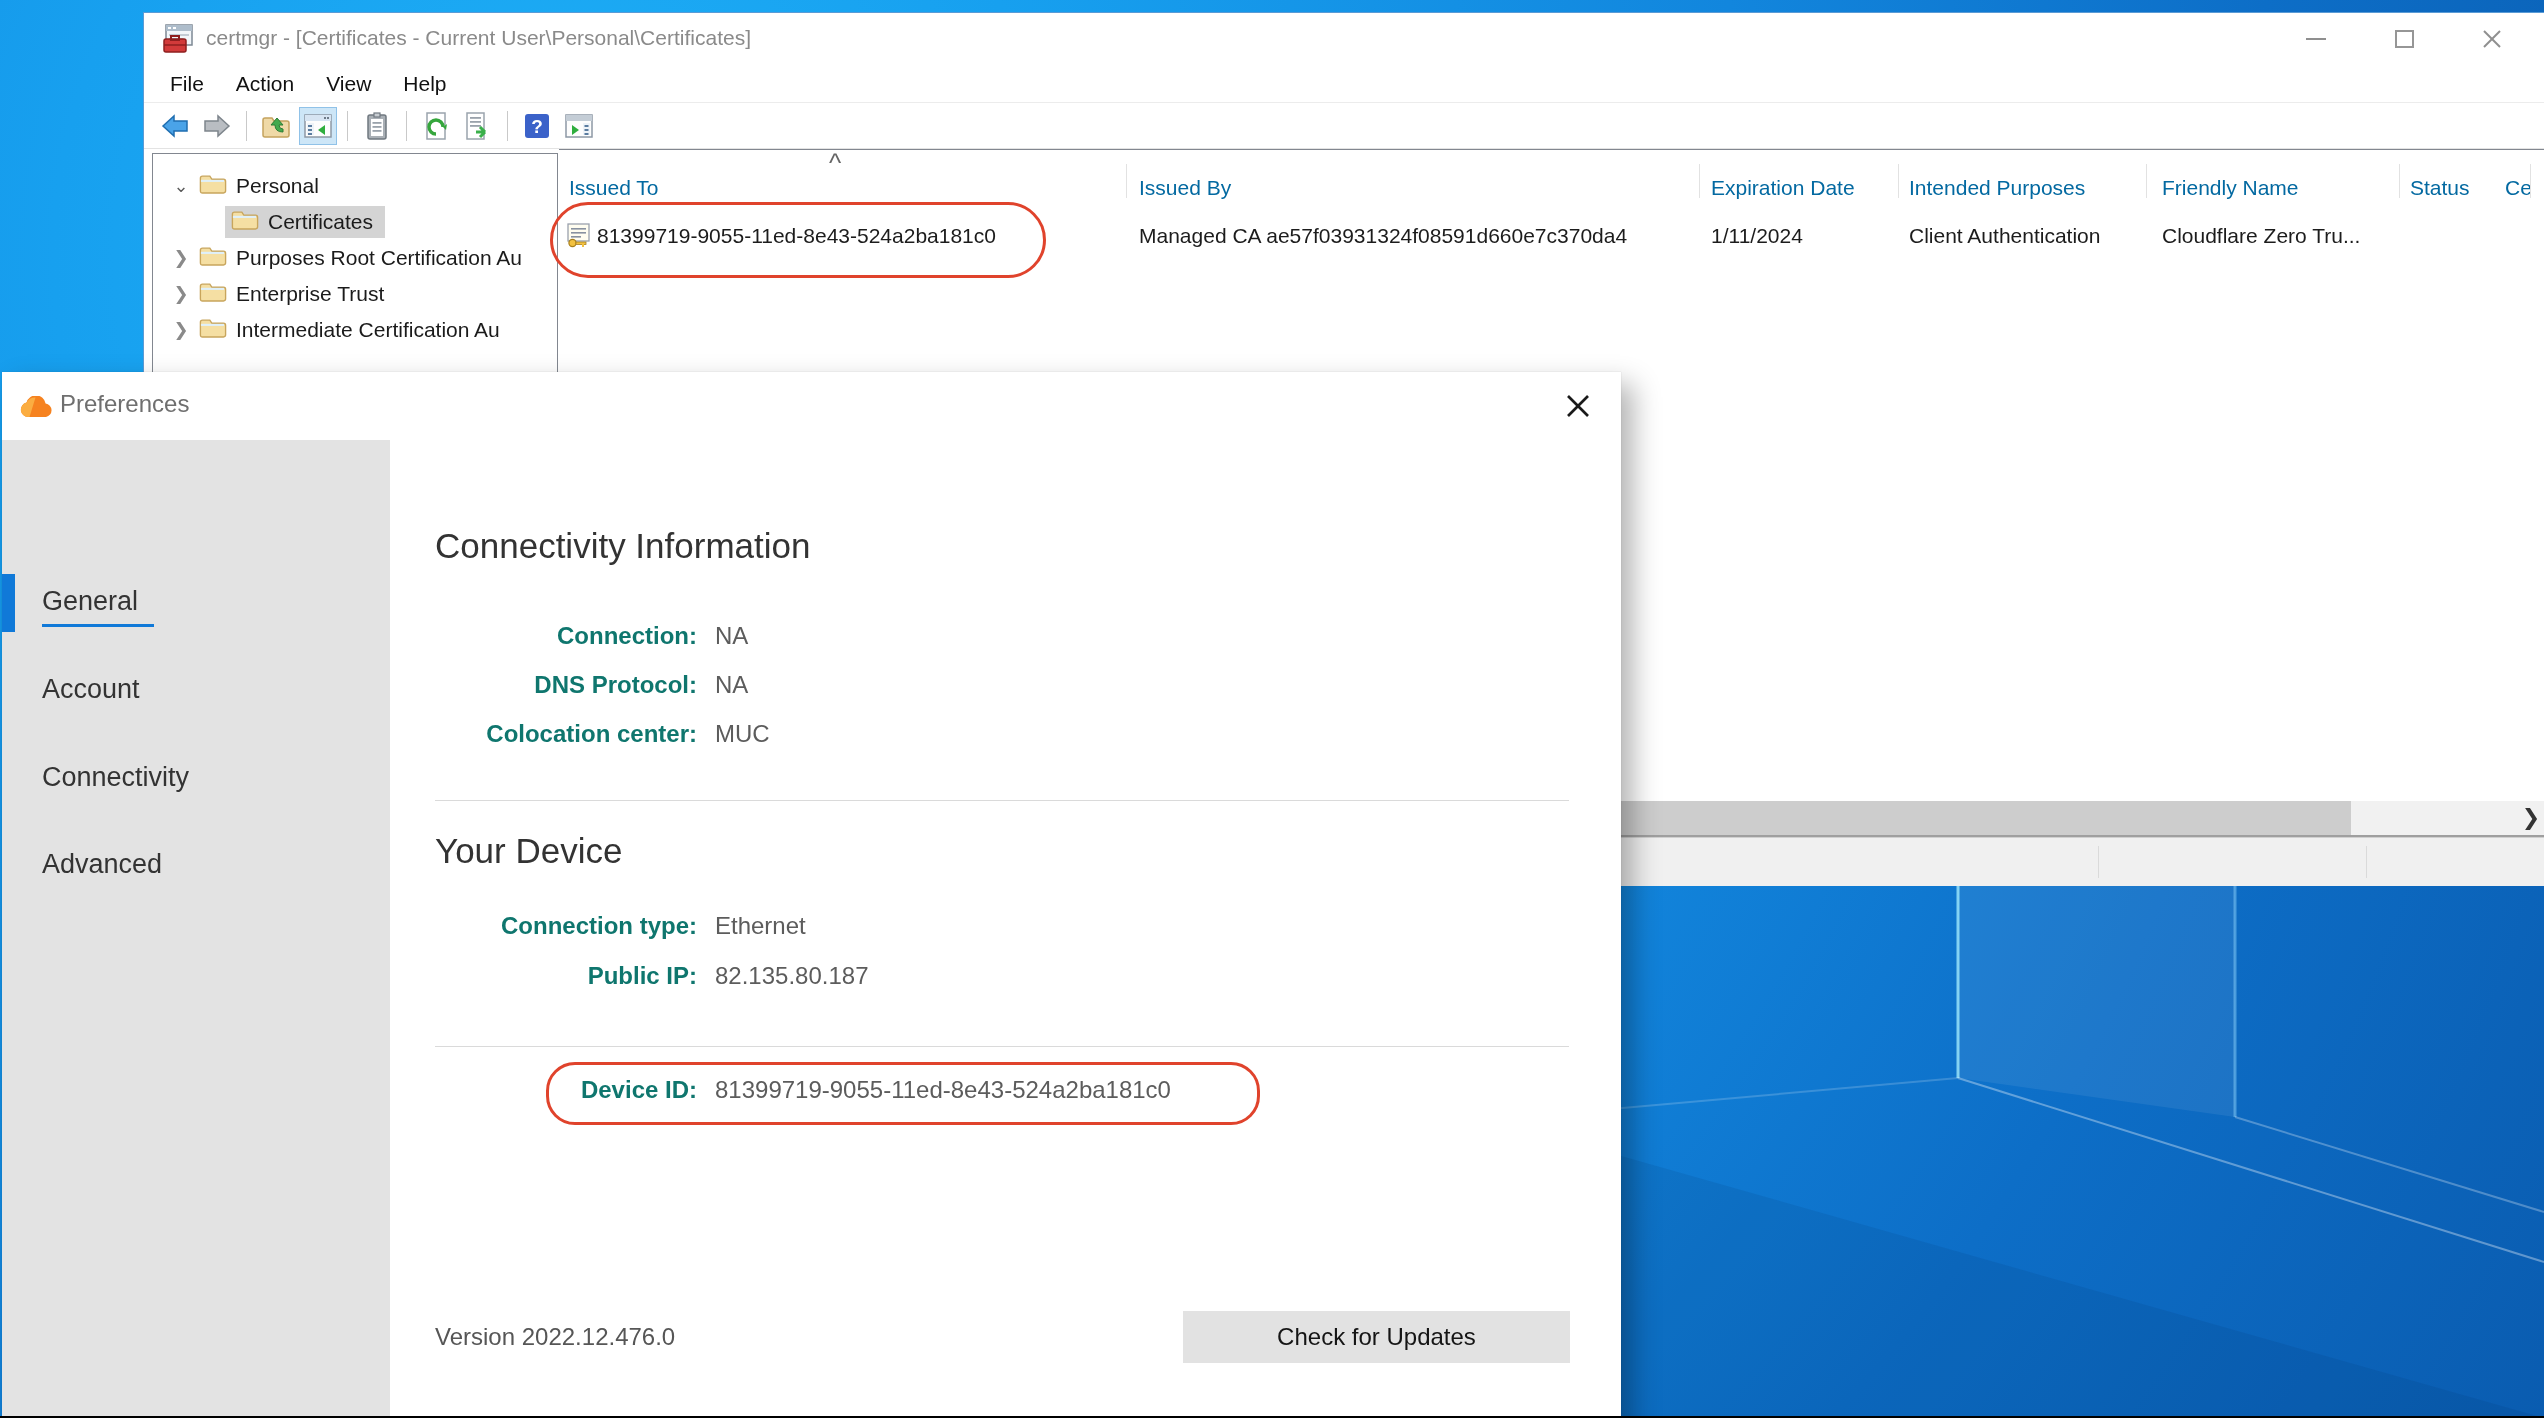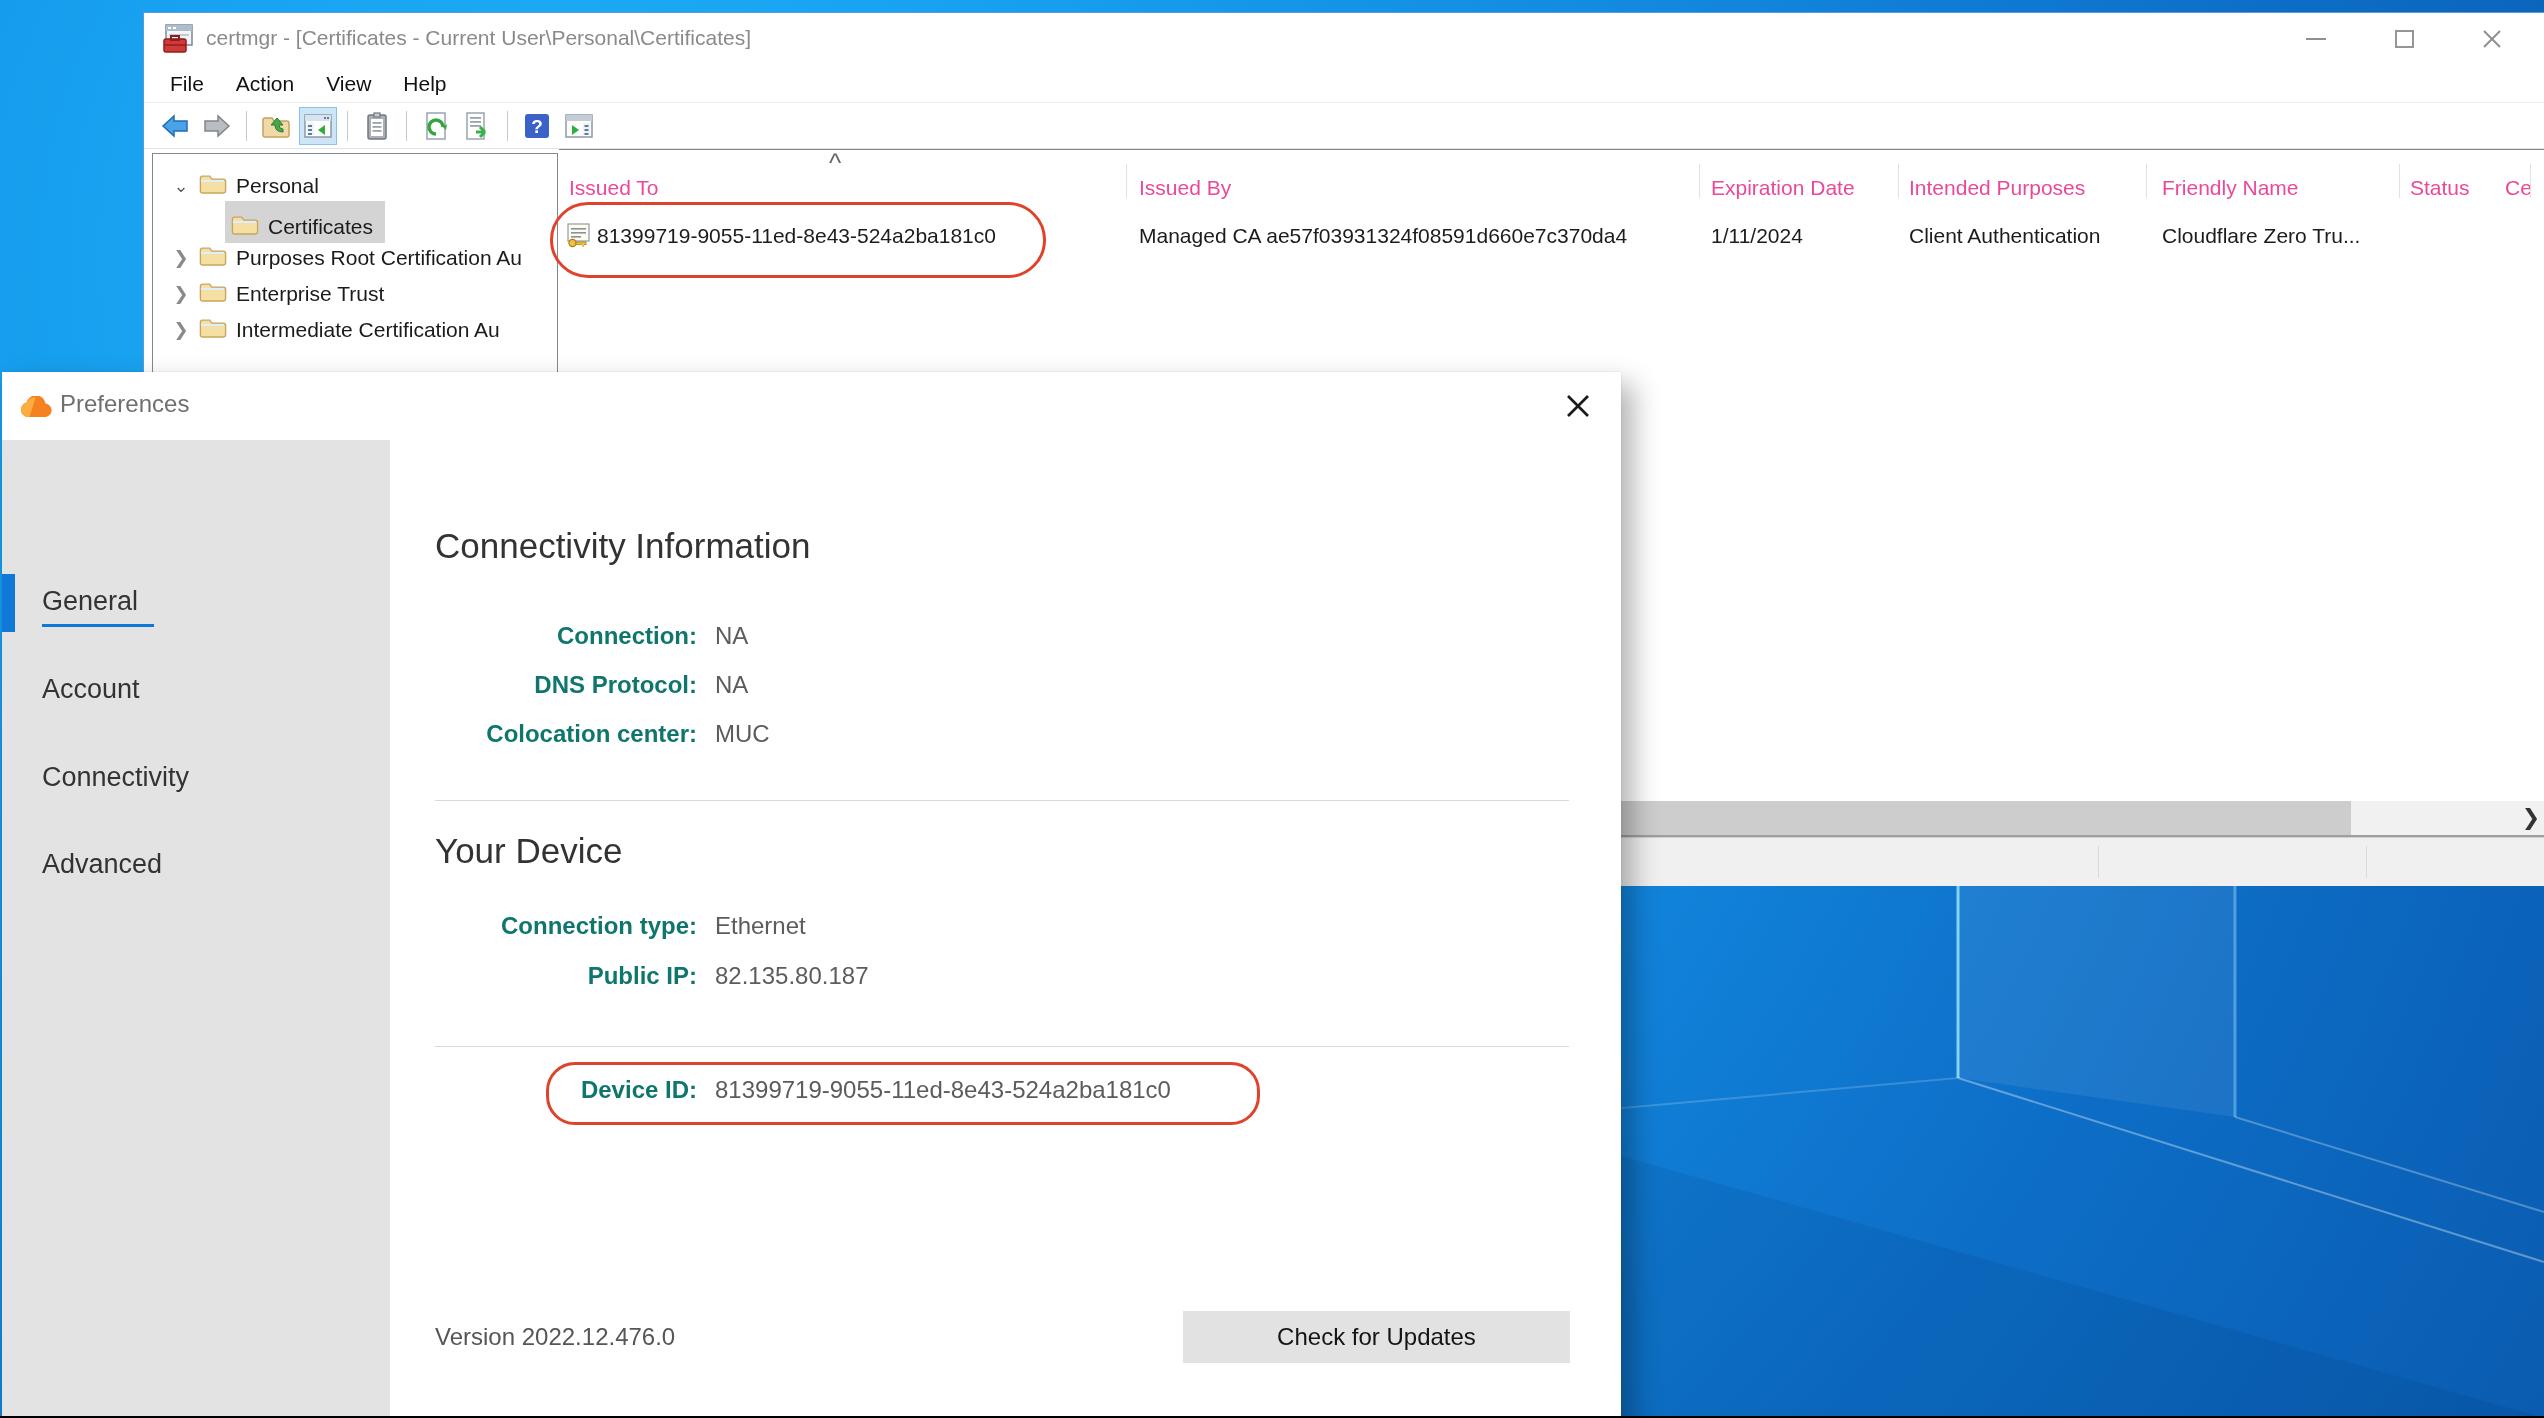--- a/index.html
+++ b/index.html
@@ -36,27 +36,27 @@
 
   .cm-body{position:absolute;left:0;top:136px;width:100%;height:652px;background:#fff;}
   .cm-tree{position:absolute;left:8px;top:4px;width:406px;height:648px;border:1px solid #828790;
     box-sizing:border-box;background:#fff;overflow:hidden;padding-top:14px;}
   .trow{height:36px;display:flex;align-items:center;font-size:21px;color:#1b1b1b;white-space:nowrap;}
   .trow .chev{width:20px;margin-left:18px;color:#8a8a8a;font-size:18px;text-align:center;}
   .trow .chev.exp{color:#5a5a5a;}
   .trow .lbl{margin-left:9px;}
   .tree-root-icon{margin-left:8px;}
   .tree-root-lbl{margin-left:10px;}
-  .t-sel{display:flex;align-items:center;background:#d4d4d4;padding:13px 12px 3px 6px;margin-left:72px;}
+  .t-sel{display:flex;align-items:center;background:#d4d4d4;padding:3px 12px 3px 6px;margin-left:72px;}
   .t-sel .lbl{margin-left:9px;}
   .indent-folder{margin-left:8px;}
 
   .cm-list{position:absolute;left:415px;top:0;width:2050px;height:652px;border-top:1px solid #828790;background:#fff;}
   .sortcaret{position:absolute;left:270px;top:-2px;font-size:26px;color:#666;}
-  .colhead{position:absolute;top:26px;font-size:21px;color:#ec4899;white-space:nowrap;}
+  .colhead{position:absolute;top:26px;font-size:21px;color:#0369a1;white-space:nowrap;}
   .colsep{position:absolute;top:14px;width:1px;height:34px;background:#e2e2e2;}
   .lrow{position:absolute;left:0;top:64px;width:100%;height:44px;}
   .lrow .cell{position:absolute;top:10px;font-size:21px;color:#1c1c1c;white-space:nowrap;}
   .rowicon{position:absolute;left:6px;top:7px;}
 
   .cm-hscroll{position:absolute;left:415px;top:788px;width:2045px;height:34px;background:#f1f1f1;
     border-bottom:2px solid #9f9f9f;}
   .hthumb{position:absolute;left:0;top:0;width:1792px;height:34px;background:#cdcdcd;}
   .harrow{position:absolute;left:1950px;top:0;width:44px;height:34px;display:flex;align-items:center;
     justify-content:center;font-size:22px;color:#333;}

